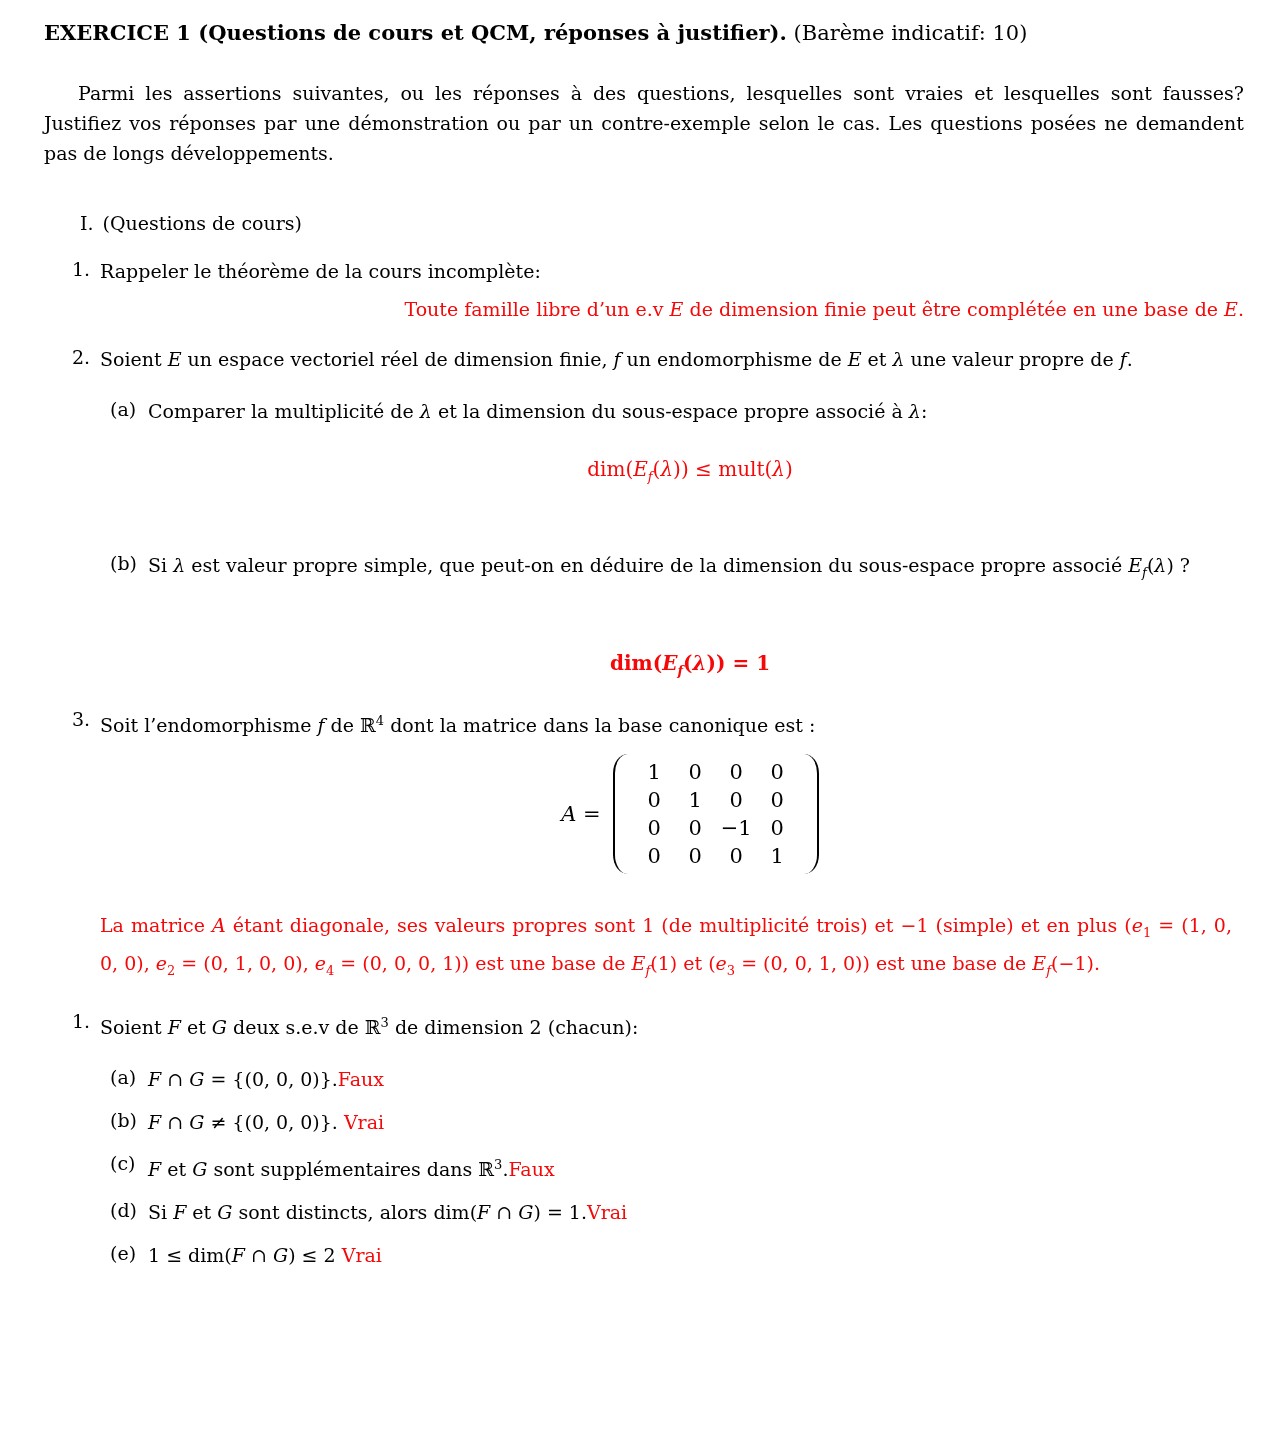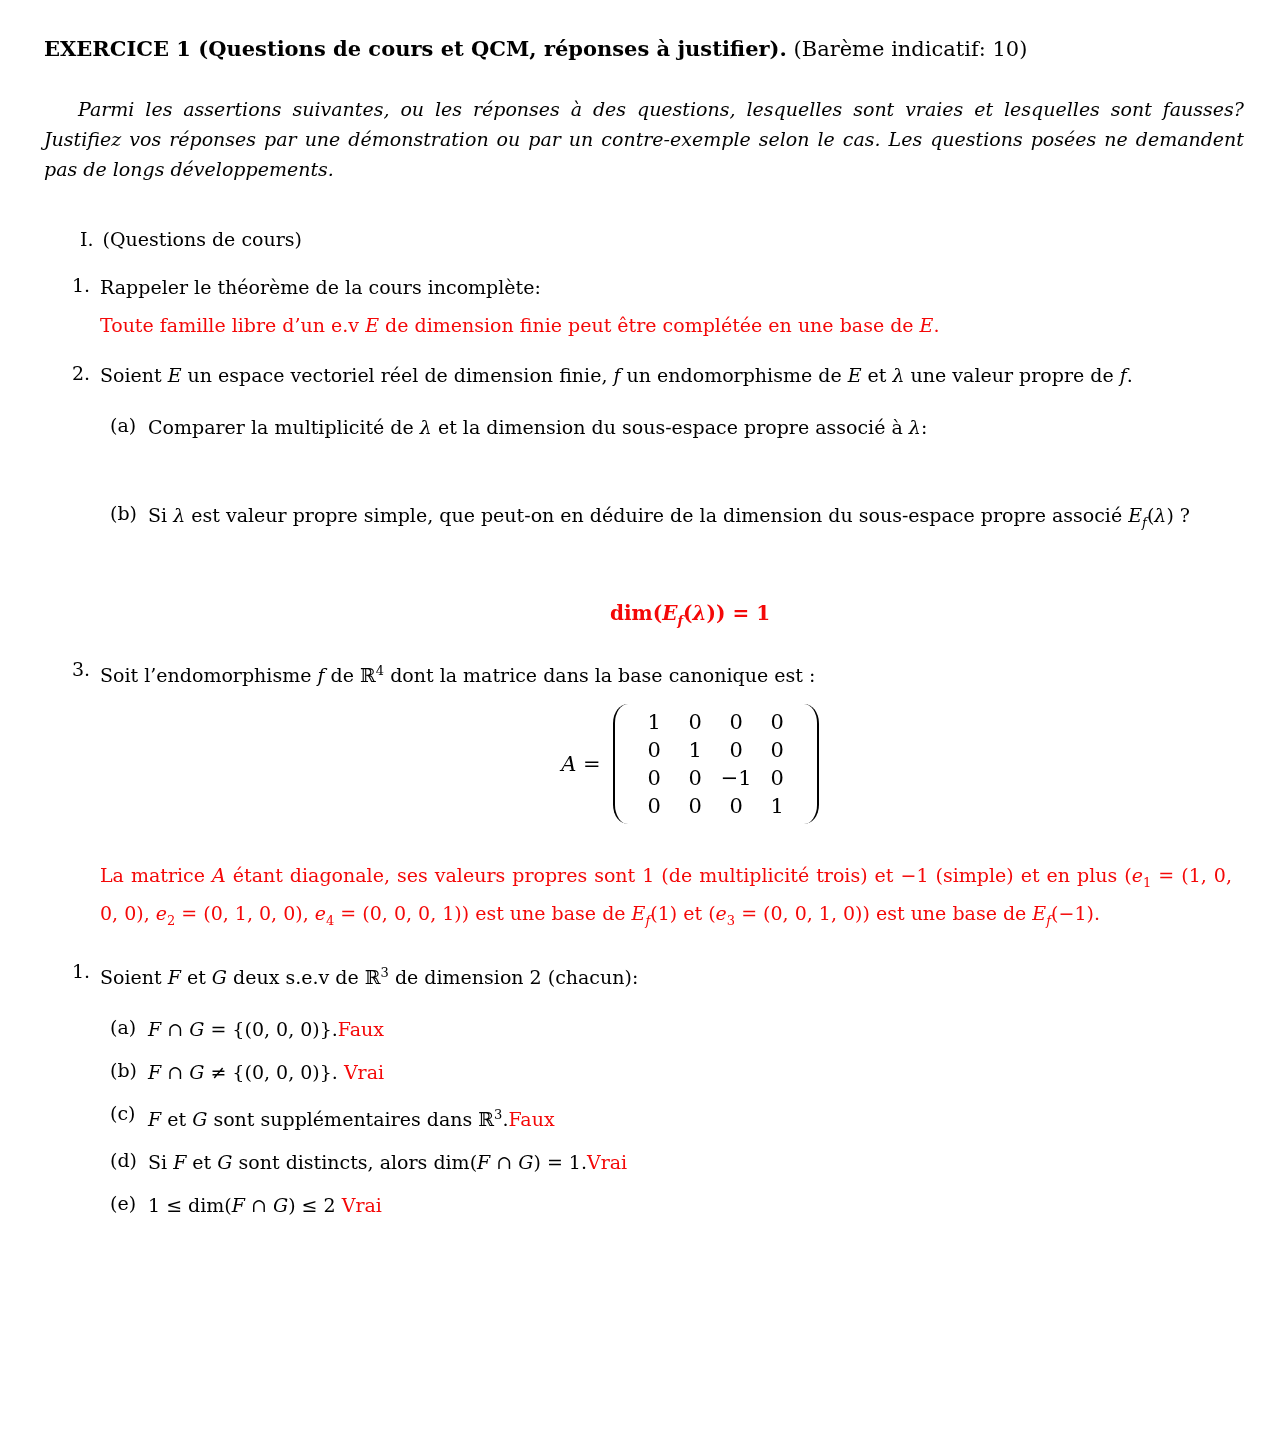--- a/index.html
+++ b/index.html
@@ -14,36 +14,34 @@
     font-family: "DejaVu Serif", "Liberation Serif", serif;
     font-size: 19px;
     color: #000000;
   }
   .page {
     box-sizing: border-box;
     width: 1276px;
     height: 1181px;
     padding: 18px 32px 0 44px;
     position: relative;
-    margin-top: 16px;
   }
   .red { color: var(--red, #f40808); }
 
   
   .doc-title { font-size: 21px; line-height: 30px; }
   .doc-title .t-bold { font-weight: bold; }
   .doc-title .t-note { font-weight: normal; }
 
   
   .intro {
     margin-top: 30px;
     line-height: 30px;
     text-align: justify;
     text-indent: 34px;
-    font-style: italic;
   }
 
   
   .sec-head { display: flex; line-height: 26px; }
   .sec-head .sec-label { margin-right: 9px; }
   .sec1-head { margin-top: 42px; margin-left: 36px; }
   .sec2-head { margin-top: 30px; margin-left: 0; }
 
   
   .qitem { display: flex; margin-left: 28px; }
@@ -56,21 +54,21 @@
   .subbody { flex: 1; line-height: 26px; }
 
   
   .eqwrap { margin-left: 104px; width: 1084px; text-align: center; }
   .eq { font-size: 20px; line-height: 26px; }
 
   
   .jline { margin-left: 106px; line-height: 26px; }
 
   
-  .ans-block { margin-left: 56px; margin-top: 11px; line-height: 26px; }
+  .ans-block { margin-left: 56px; margin-top: 11px; line-height: 26px; text-align: right; }
 
   
   .ans-par {
     margin-left: 56px;
     width: 1132px;
     line-height: 31px;
     text-align: justify;
   }
 
   
@@ -145,20 +143,23 @@
 
   <div class="qitem mt-q2">
     <span class="qlabel">2.</span>
     <span class="qbody">Soient <i>E</i> un espace vectoriel réel de dimension finie, <i>f</i> un endomorphisme de <i>E</i> et <i>λ</i> une valeur propre de <i>f</i>.</span>
   </div>
 
   <div class="subitem mt-sa">
     <span class="sublabel">(a)</span>
     <span class="subbody">Comparer la multiplicité de <i>λ</i> et la dimension du sous-espace propre associé à <i>λ</i>:</span>
   </div>
+  <div class="eqwrap mt-eqa">
+    <span class="eq red">dim(<i>E<sub>f</sub></i>(<i>λ</i>)) ≤ mult(<i>λ</i>)</span>
+  </div>
 
   <div class="subitem mt-sb">
     <span class="sublabel">(b)</span>
     <span class="subbody">Si <i>λ</i> est valeur propre simple, que peut-on en déduire de la dimension du sous-espace propre associé <i>E<sub>f</sub></i>(<i>λ</i>) ?</span>
   </div>
   <div class="eqwrap mt-eqb">
     <span class="eq red">dim(<i>E<sub>f</sub></i>(<i>λ</i>)) = 1</span>
   </div>
 
   <div class="qitem mt-q3">

